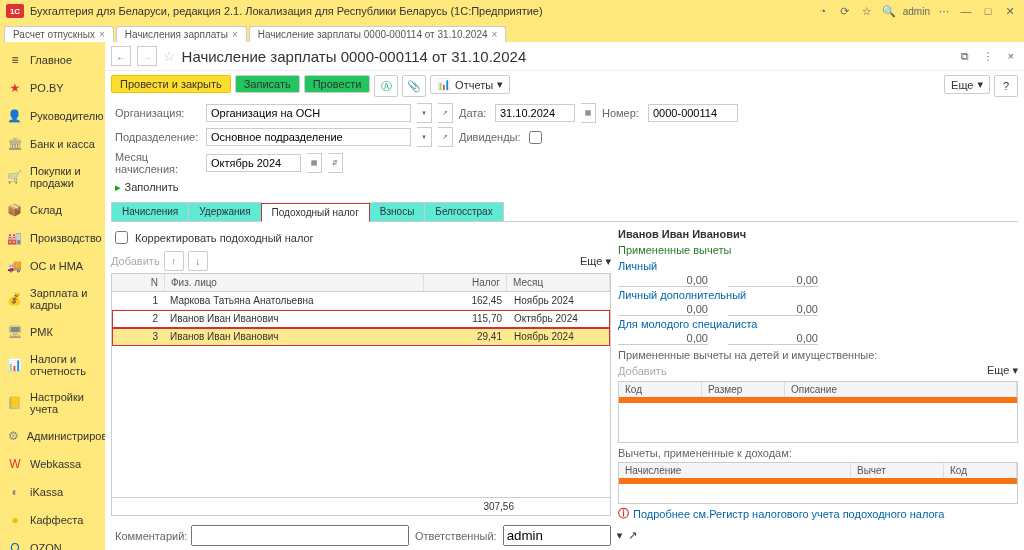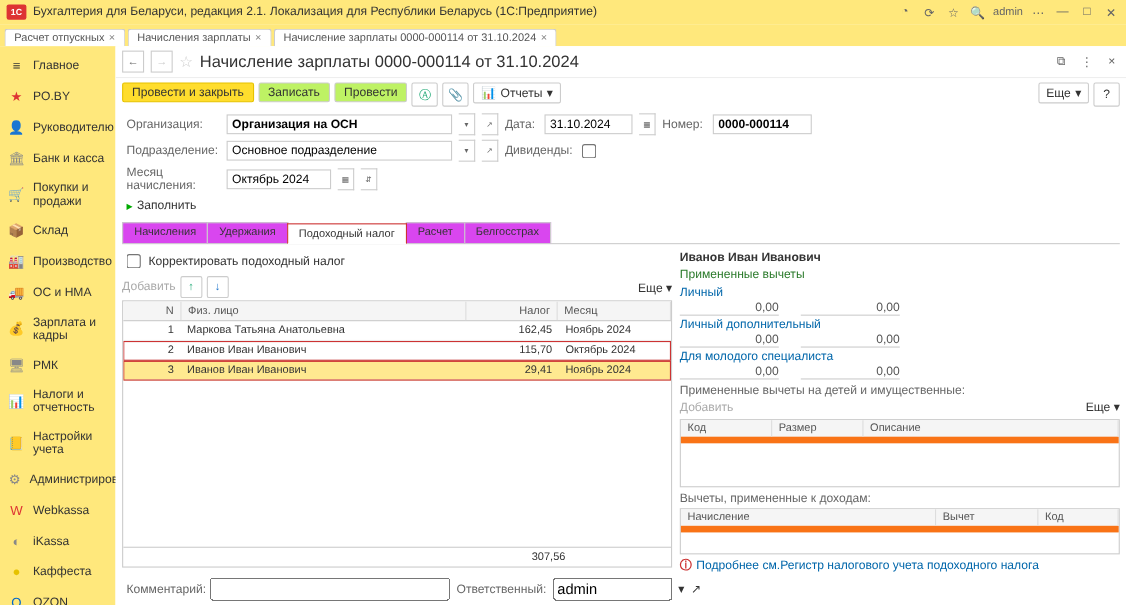--- a/index.html
+++ b/index.html
@@ -16,31 +16,31 @@
 .sidebar .item{display:flex;align-items:center;gap:8px;padding:7px 8px;cursor:pointer;color:#333;font-size:11px}
 .sidebar .ico{width:14px;height:14px;display:flex;align-items:center;justify-content:center;font-size:12px}
 .content{flex:1;background:#fff;display:flex;flex-direction:column;overflow:hidden}
 .doc-header{display:flex;align-items:center;gap:6px;padding:4px 6px;border-bottom:1px solid #eee}
 .doc-header .nav-btn{width:18px;height:18px;border:1px solid #ccc;background:#fff;display:flex;align-items:center;justify-content:center;cursor:pointer;color:#666;font-size:10px}
 .doc-header .star{color:#ccc;font-size:14px}
 .doc-header h1{font-size:15px;font-weight:normal;margin:0}
 .doc-header .spacer{flex:1}
 .doc-header .win-ico{cursor:pointer;color:#666;padding:0 4px}
 .toolbar{display:flex;align-items:flex-start;gap:4px;padding:4px 6px}
-.toolbar .btn{border:1px solid #ccc;background:#bef264;padding:2px 8px;cursor:pointer;font-size:11px;border-radius:2px}
+.toolbar .btn{border:1px solid #ccc;background:#22c55e;padding:2px 8px;cursor:pointer;font-size:11px;border-radius:2px}
 .toolbar .btn.primary{background:#ffdd2d;border-color:#e6c200}
 .toolbar .iconbtn{border:1px solid #ccc;background:#fff;width:22px;height:20px;display:flex;align-items:center;justify-content:center;cursor:pointer;border-radius:2px}
 .toolbar .spacer{flex:1}
 .toolbar .dd{border:1px solid #ccc;background:#fff;padding:2px 6px;cursor:pointer;border-radius:2px;display:flex;align-items:center;gap:4px}
 .form-row{display:flex;align-items:center;gap:6px;padding:2px 10px}
 .form-row label{width:85px;color:#666;font-size:11px}
 .form-row .input{border:1px solid #ccc;padding:2px 4px;font-size:11px;background:#fff}
 .form-row .combo-btn{border:1px solid #ccc;border-left:none;width:14px;height:18px;display:flex;align-items:center;justify-content:center;cursor:pointer;font-size:7px;color:#666;background:#fff}
 .subtabs{display:flex;border-bottom:1px solid #ccc;margin:6px 6px 0 6px}
-.subtabs .stab{border:1px solid #ccc;border-bottom:none;padding:3px 10px;font-size:10px;cursor:pointer;margin-right:-1px;background:#d946ef}
+.subtabs .stab{border:1px solid #ccc;border-bottom:none;padding:3px 10px;font-size:10px;cursor:pointer;margin-right:-1px;background:#5eead4}
 .subtabs .stab.active{background:#fff;border:1.5px solid #c33;border-bottom:1px solid #fff;position:relative;top:1px}
 .tab-body{padding:4px 6px;display:flex;gap:6px;flex:1;min-height:0}
 .left-pane{flex:1;display:flex;flex-direction:column;min-width:0;border-right:1px solid transparent}
 .right-pane{width:400px;display:flex;flex-direction:column;font-size:11px}
 .chk-row{display:flex;align-items:center;gap:4px;padding:2px 0}
 .grid-toolbar{display:flex;align-items:center;gap:4px;padding:2px 0}
 .grid-toolbar .sm{border:1px solid #ccc;background:#fff;width:18px;height:18px;display:flex;align-items:center;justify-content:center;cursor:pointer;font-size:10px;border-radius:2px}
 .grid{border:1px solid #ccc;flex:1;display:flex;flex-direction:column;min-height:0;overflow:hidden}
 .grid .hdr{display:flex;background:#f5f5f5;border-bottom:1px solid #ccc}
 .grid .hdr .cell{padding:3px 6px;border-right:1px solid #ddd;font-size:10px;color:#555}
@@ -191,28 +191,28 @@
       <div class="iconbtn" style="color:#2a7">Ⓐ</div>
       <div class="iconbtn">📎</div>
       <div class="dd">📊 <span>Отчеты</span> ▾</div>
       <div class="spacer"></div>
       <div class="dd"><span>Еще</span> ▾</div>
       <div class="iconbtn">?</div>
     </div>
 
     <div class="form-row">
       <label>Организация:</label>
-      <input class="input" style="width: 195px; font-weight: bold;" value="Организация на ОСН">
+      <input class="input" style="width: 195px;" value="Организация на ОСН">
       <div class="combo-btn">▾</div>
       <div class="combo-btn">↗</div>
       <label style="width:30px">Дата:</label>
       <input class="input" style="width: 70px;" value="31.10.2024">
       <div class="combo-btn">▦</div>
       <label style="width:40px">Номер:</label>
-      <input class="input" style="width: 80px; font-weight: bold;" value="0000-000114">
+      <input class="input" style="width: 80px;" value="0000-000114">
     </div>
 
     <div class="form-row">
       <label>Подразделение:</label>
       <input class="input" style="width: 195px;" value="Основное подразделение">
       <div class="combo-btn">▾</div>
       <div class="combo-btn">↗</div>
       <label style="width:60px">Дивиденды:</label>
       <input type="checkbox" style="">
     </div>
@@ -228,21 +228,21 @@
       <div class="btn" style="display:flex;gap:4px">
           <span style="color:#0a0">▸</span>
           <span>Заполнить</span>
         </div>
     </div>
 
     <div class="subtabs">
       <div class="stab">Начисления</div>
       <div class="stab">Удержания</div>
       <div class="stab active">Подоходный налог</div>
-      <div class="stab">Расчет</div>
+      <div class="stab">Взносы</div>
       <div class="stab">Белгосстрах</div>
     </div>
 
     <div class="tab-body">
       <div class="left-pane">
         <div class="chk-row">
           <input type="checkbox" style="">
           <span>Корректировать подоходный налог</span>
         </div>
         <div class="grid-toolbar">

